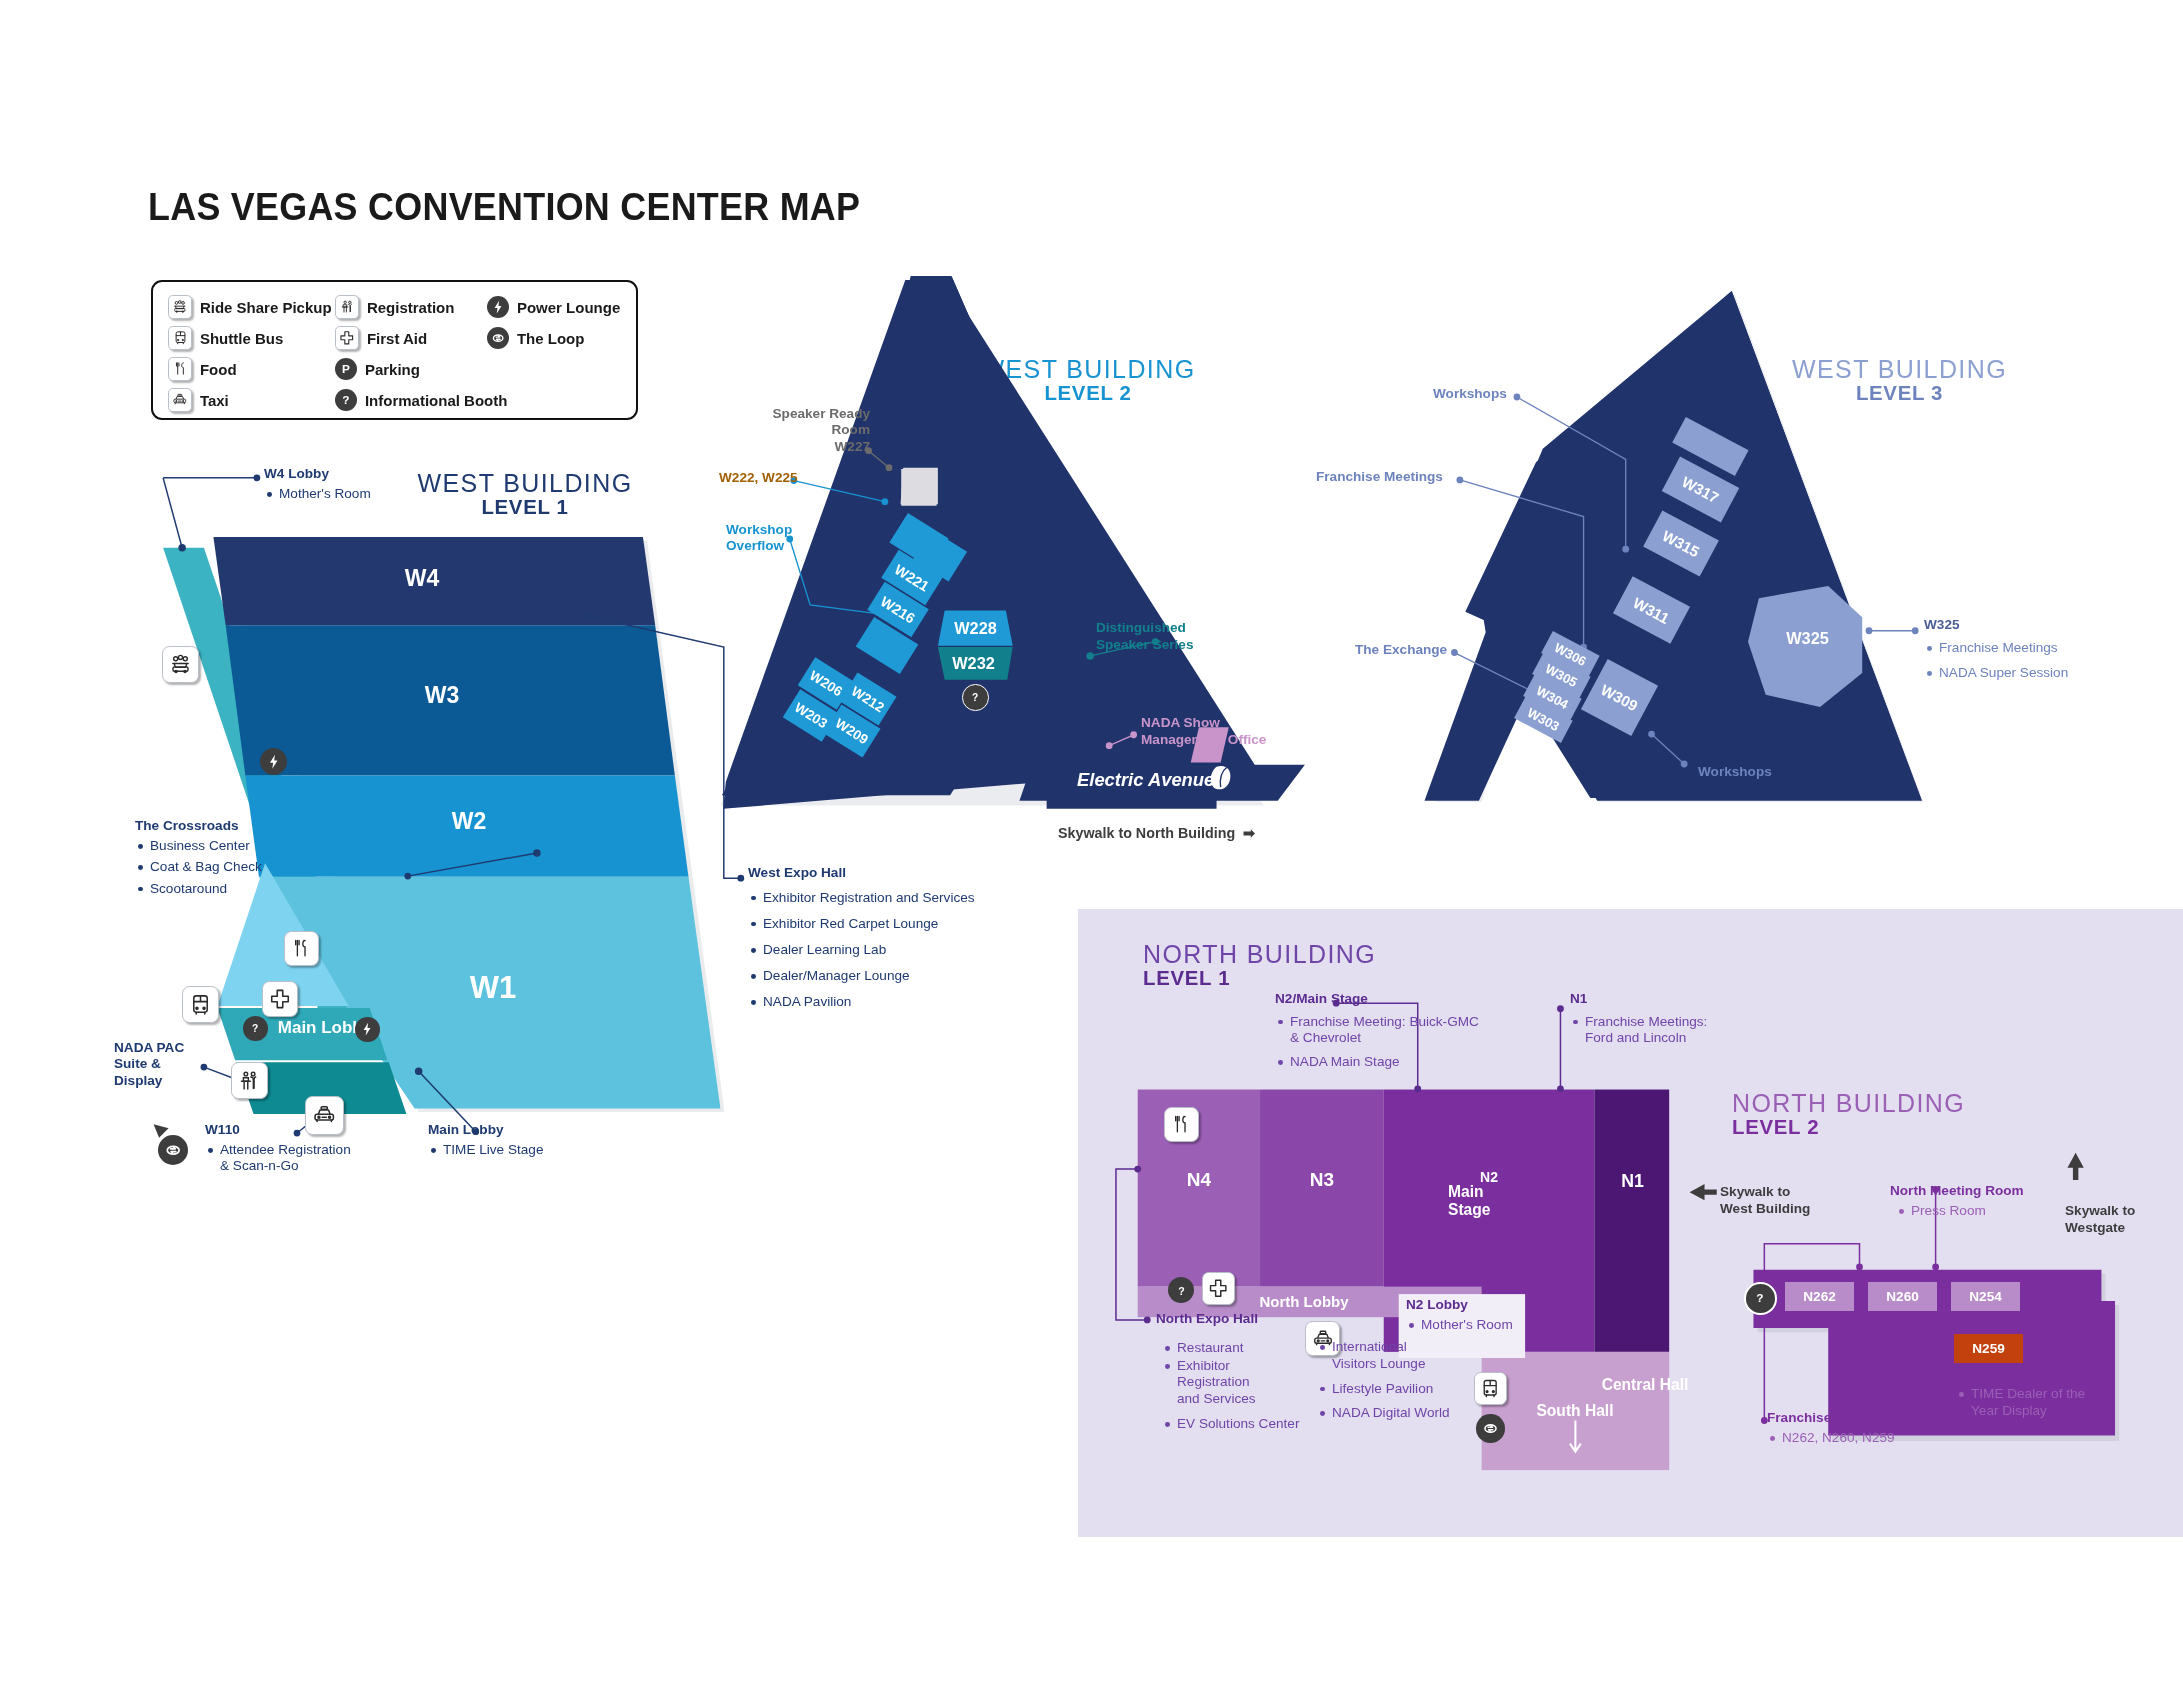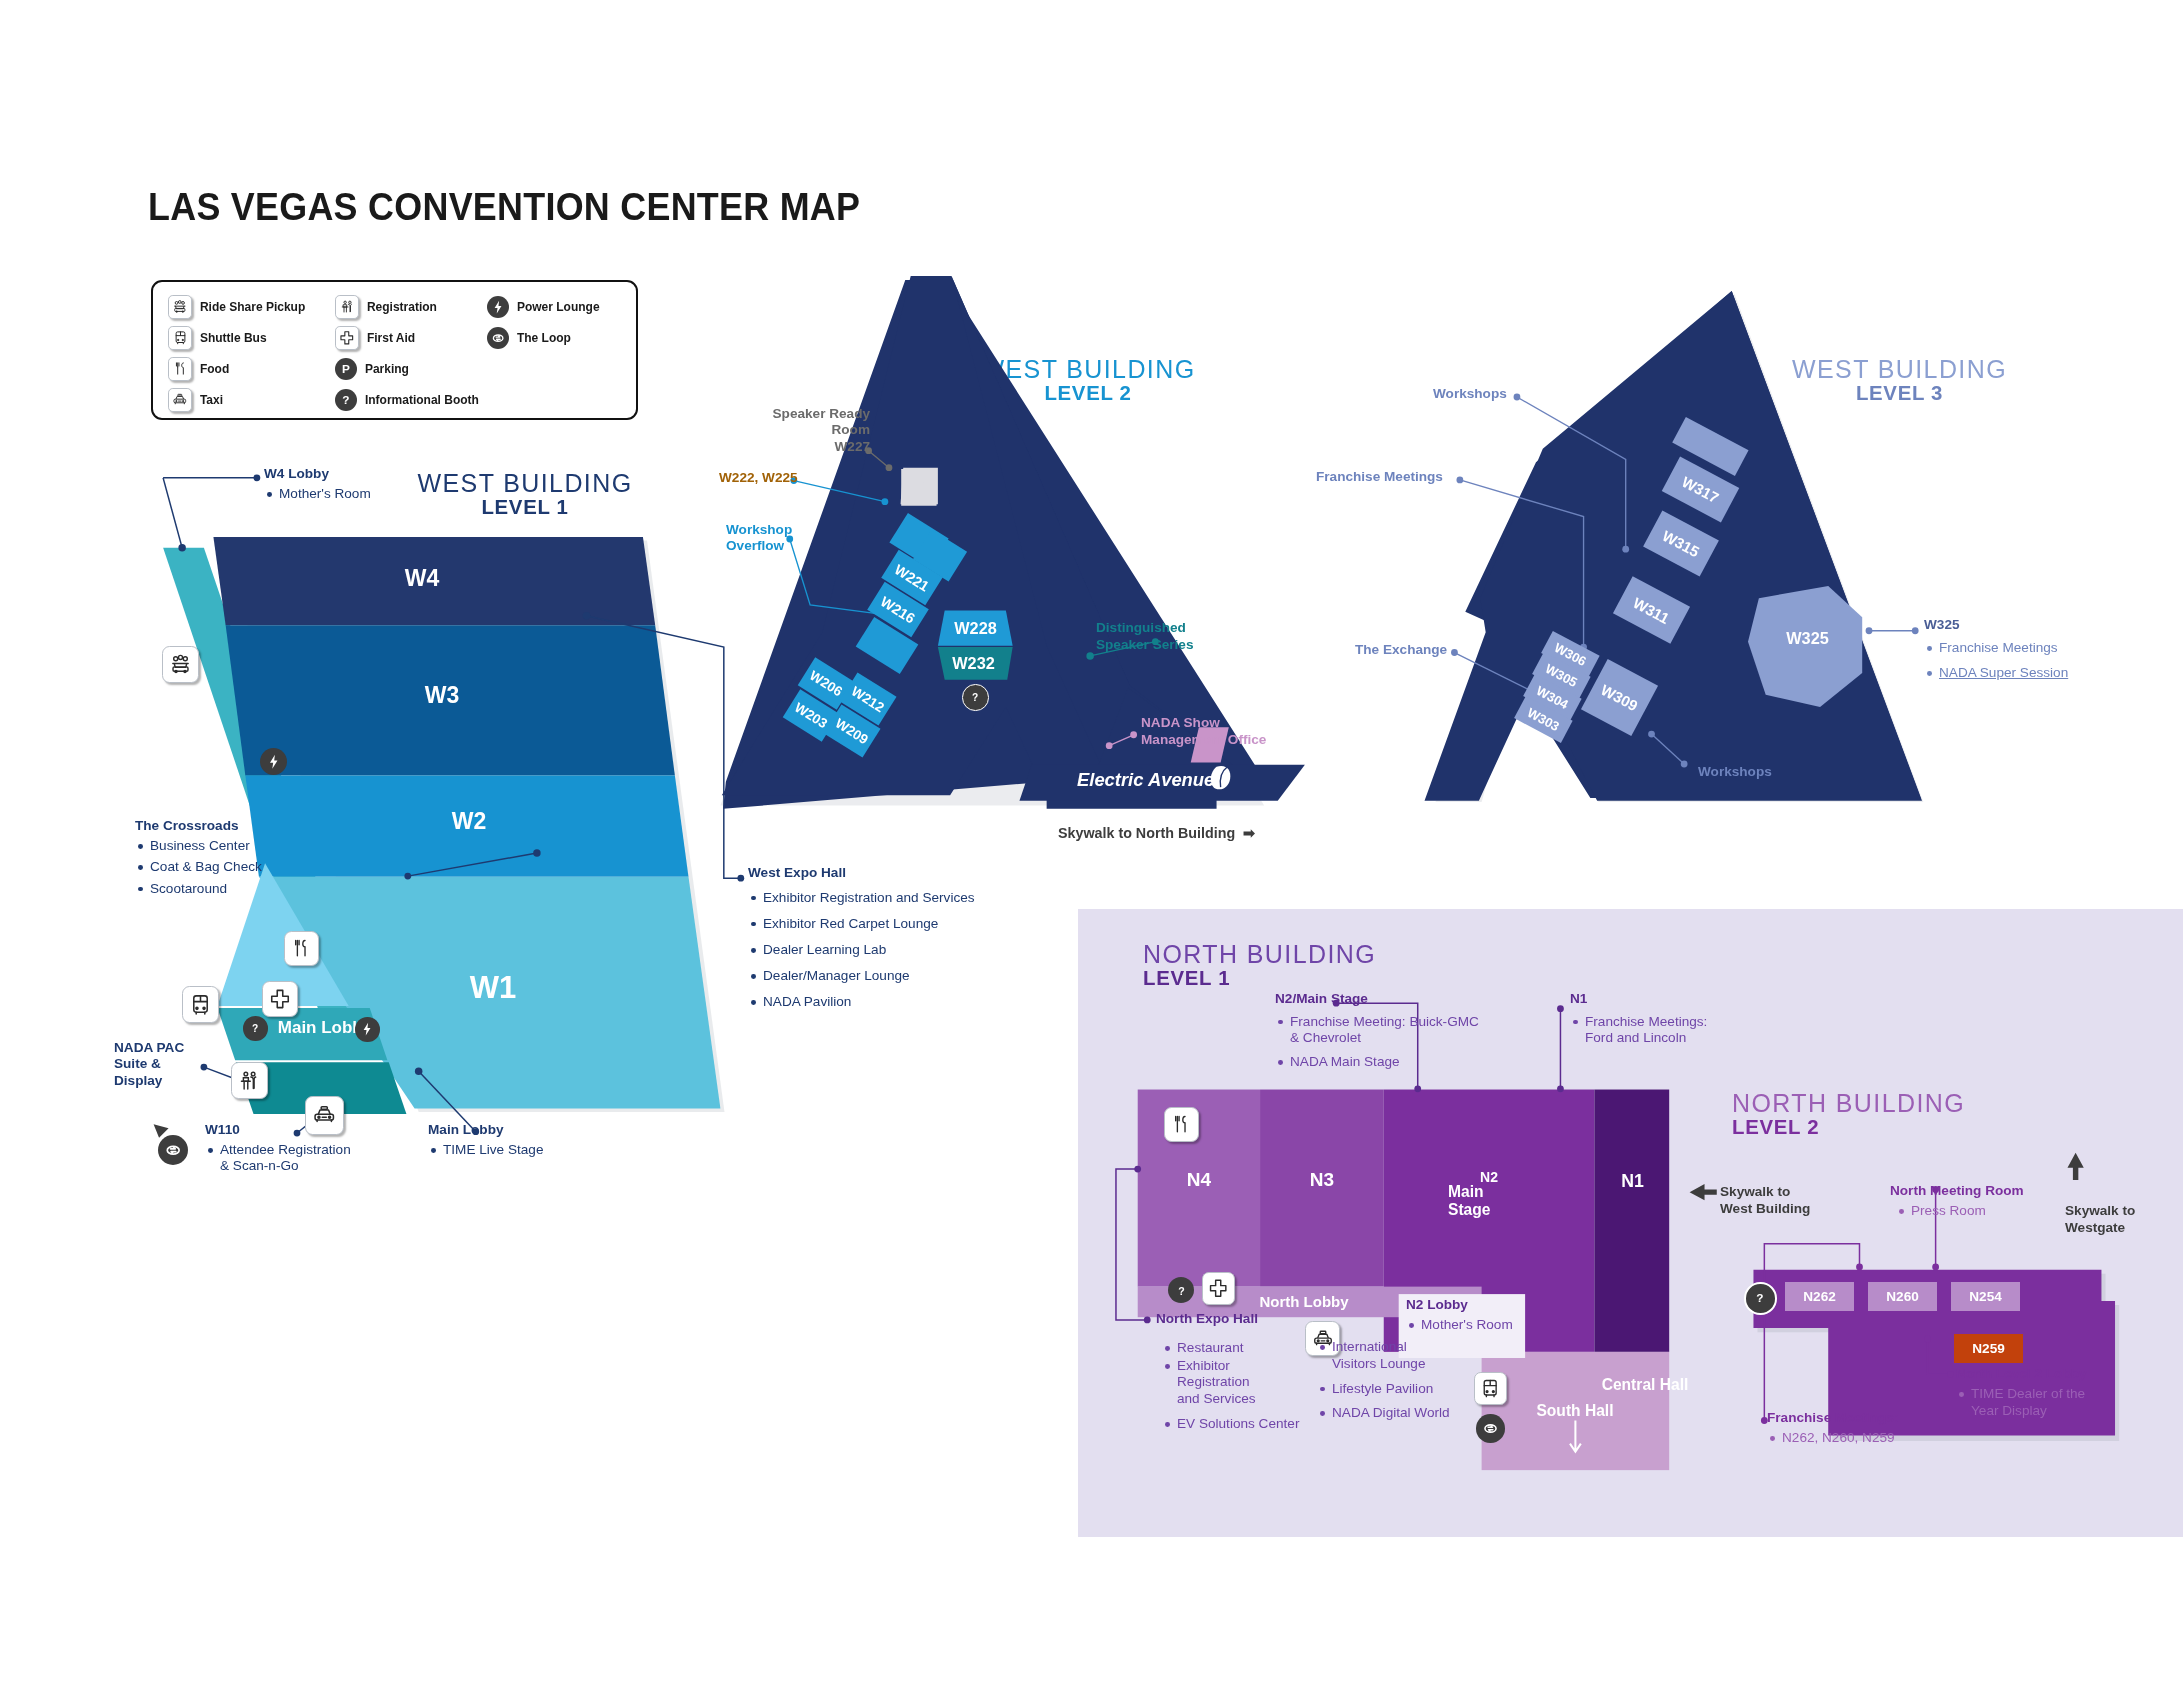--- a/index.html
+++ b/index.html
@@ -10,21 +10,21 @@
   
   #title{left:148px;top:185px;font-size:39px;font-weight:700;color:#1a1a1a;
          letter-spacing:0.3px;font-family:"Liberation Sans Narrow","Liberation Sans",sans-serif;
          transform:scaleX(.92);transform-origin:left top;}
 
   
   #legend{left:151px;top:280px;width:483px;height:136px;border:2.7px solid #111;
           border-radius:11px;background:#fff;}
   .lg-col{position:absolute;top:9.5px;}
   .lg-row{display:flex;align-items:center;height:31px;margin-bottom:0px;}
-  .lg-txt{font-size:12px;font-weight:700;color:#1a1a1a;margin-left:7.5px;white-space:nowrap;
+  .lg-txt{font-size:15px;font-weight:700;color:#1a1a1a;margin-left:7.5px;white-space:nowrap;
           font-family:"Liberation Sans Narrow","Liberation Sans",sans-serif;}
   .sq-ico{width:22.4px;height:22.4px;border-radius:4.8px;background:#fff;border:1.4px solid #b9bfc7;
           box-shadow:2px 2px 2px rgba(0,0,0,.30);display:flex;align-items:center;justify-content:center;
           flex:none;}
   .rd-ico{width:22.4px;height:22.4px;border-radius:50%;background:#3d3d3d;display:flex;
           align-items:center;justify-content:center;flex:none;color:#fff;font-weight:700;}
   .sq-ico svg,.rd-ico svg{display:block;}
 
   
   .bldg-h{font-family:"Liberation Sans Narrow","Liberation Sans",sans-serif;}
@@ -520,21 +520,21 @@
 
 <div class="abs hd" style="left:1433px;top:386px;color:#6d83bd;">Workshops</div>
 <div class="abs hd" style="left:1316px;top:469px;color:#6d83bd;">Franchise Meetings</div>
 <div class="abs hd" style="left:1355px;top:642px;color:#6d83bd;">The Exchange</div>
 <div class="abs hd" style="left:1698px;top:764px;color:#6d83bd;">Workshops</div>
 
 <div class="abs" style="left:1924px;top:617px;color:#4a5e96;">
   <div class="hd">W325</div>
   <ul class="bl" style="color:#6d83bd;">
     <li class="bd" style="margin-top:8.2px;">Franchise Meetings</li>
-    <li class="bd" style="margin-top:8.2px;text-decoration:underline;">NADA Super Session</li>
+    <li class="bd" style="margin-top:8.2px;">NADA Super Session</li>
   </ul>
 </div>
 
 <div class="abs" id="northpanel"></div>
 
 <div class="abs bldg-h" style="left:1143px;top:941px;color:#6f45a8;">
   <div class="l1">NORTH BUILDING</div>
   <div class="l2" style="color:#5b2b8f;">LEVEL 1</div>
 </div>
 

